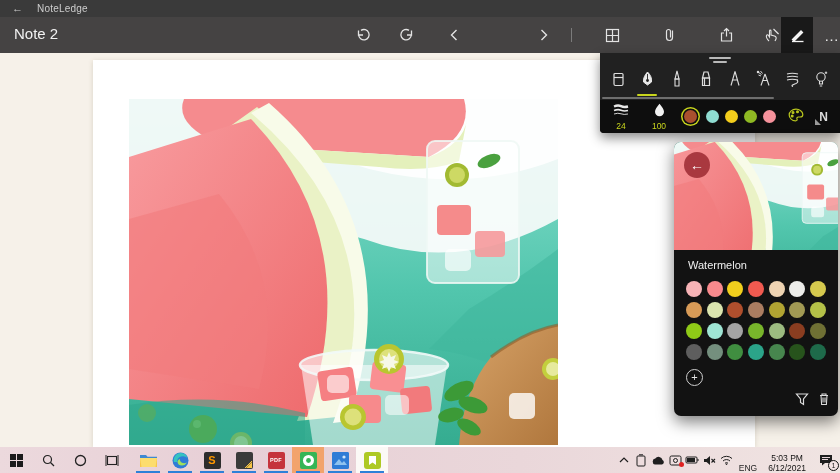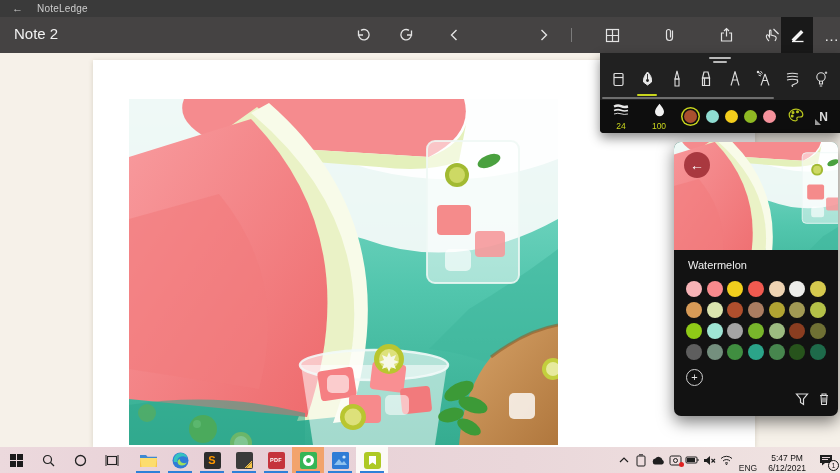--- a/index.html
+++ b/index.html
@@ -554,21 +554,21 @@
       <span class="tray-ic">
           <svg width="13" height="10" viewBox="0 0 13 10" fill="none" stroke="#1f1f1f" stroke-width="1">
             <path d="M1 3.5 A8 8 0 0 1 12 3.5"></path>
             <path d="M3 6 A5 5 0 0 1 10 6"></path>
             <path d="M5 8.2 A2.5 2.5 0 0 1 8 8.2"></path>
             <circle cx="6.5" cy="9.3" r=".8" fill="#1f1f1f" stroke="none"></circle>
           </svg>
         </span>
       <span class="lang">ENG</span>
       <span class="clock">
-        <div>5:47 PM</div>
+        <div>5:03 PM</div>
         <div>6/12/2021</div>
       </span>
       <span class="action-center">
         <svg width="14" height="12" viewBox="0 0 14 12" fill="#1f1f1f">
             <path d="M1 1 H13 V9 H6 L3 11.5 V9 H1 Z"></path>
             <path d="M3 3.5 H11 M3 5.5 H9" stroke="#e9d5d9" stroke-width="1"></path>
           </svg>
         <span class="ac-badge">1</span>
       </span>
     </span>

